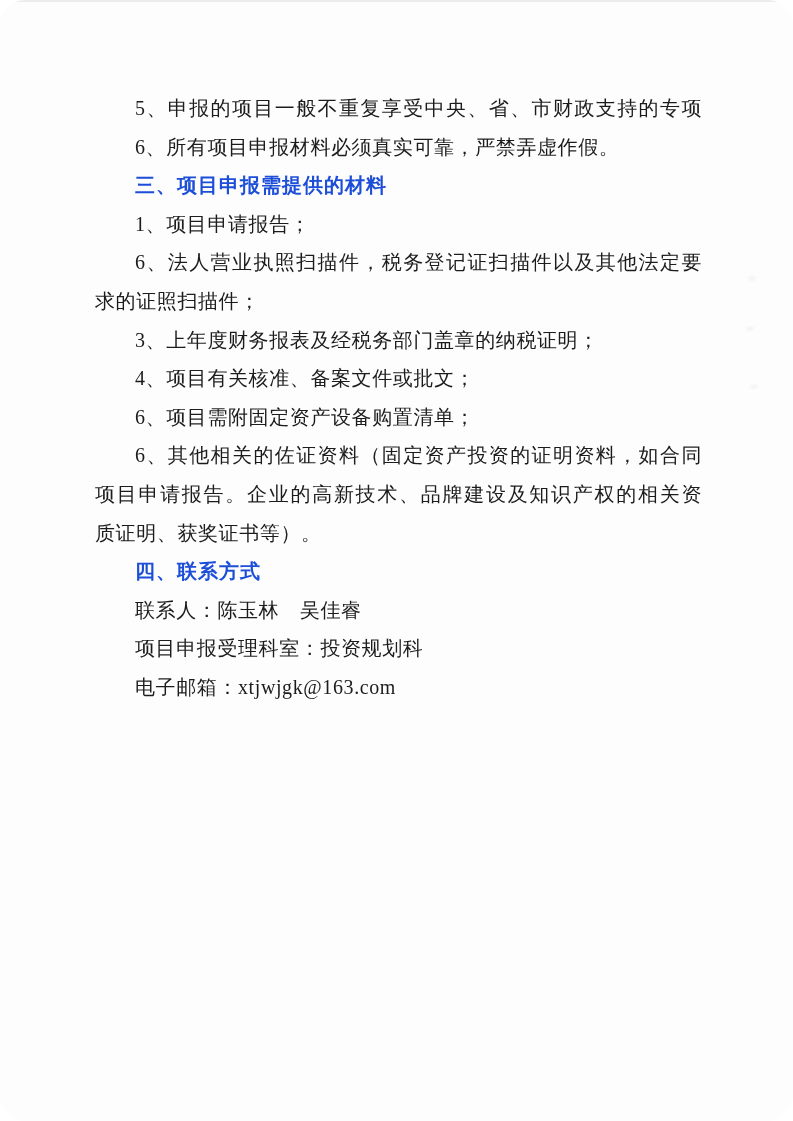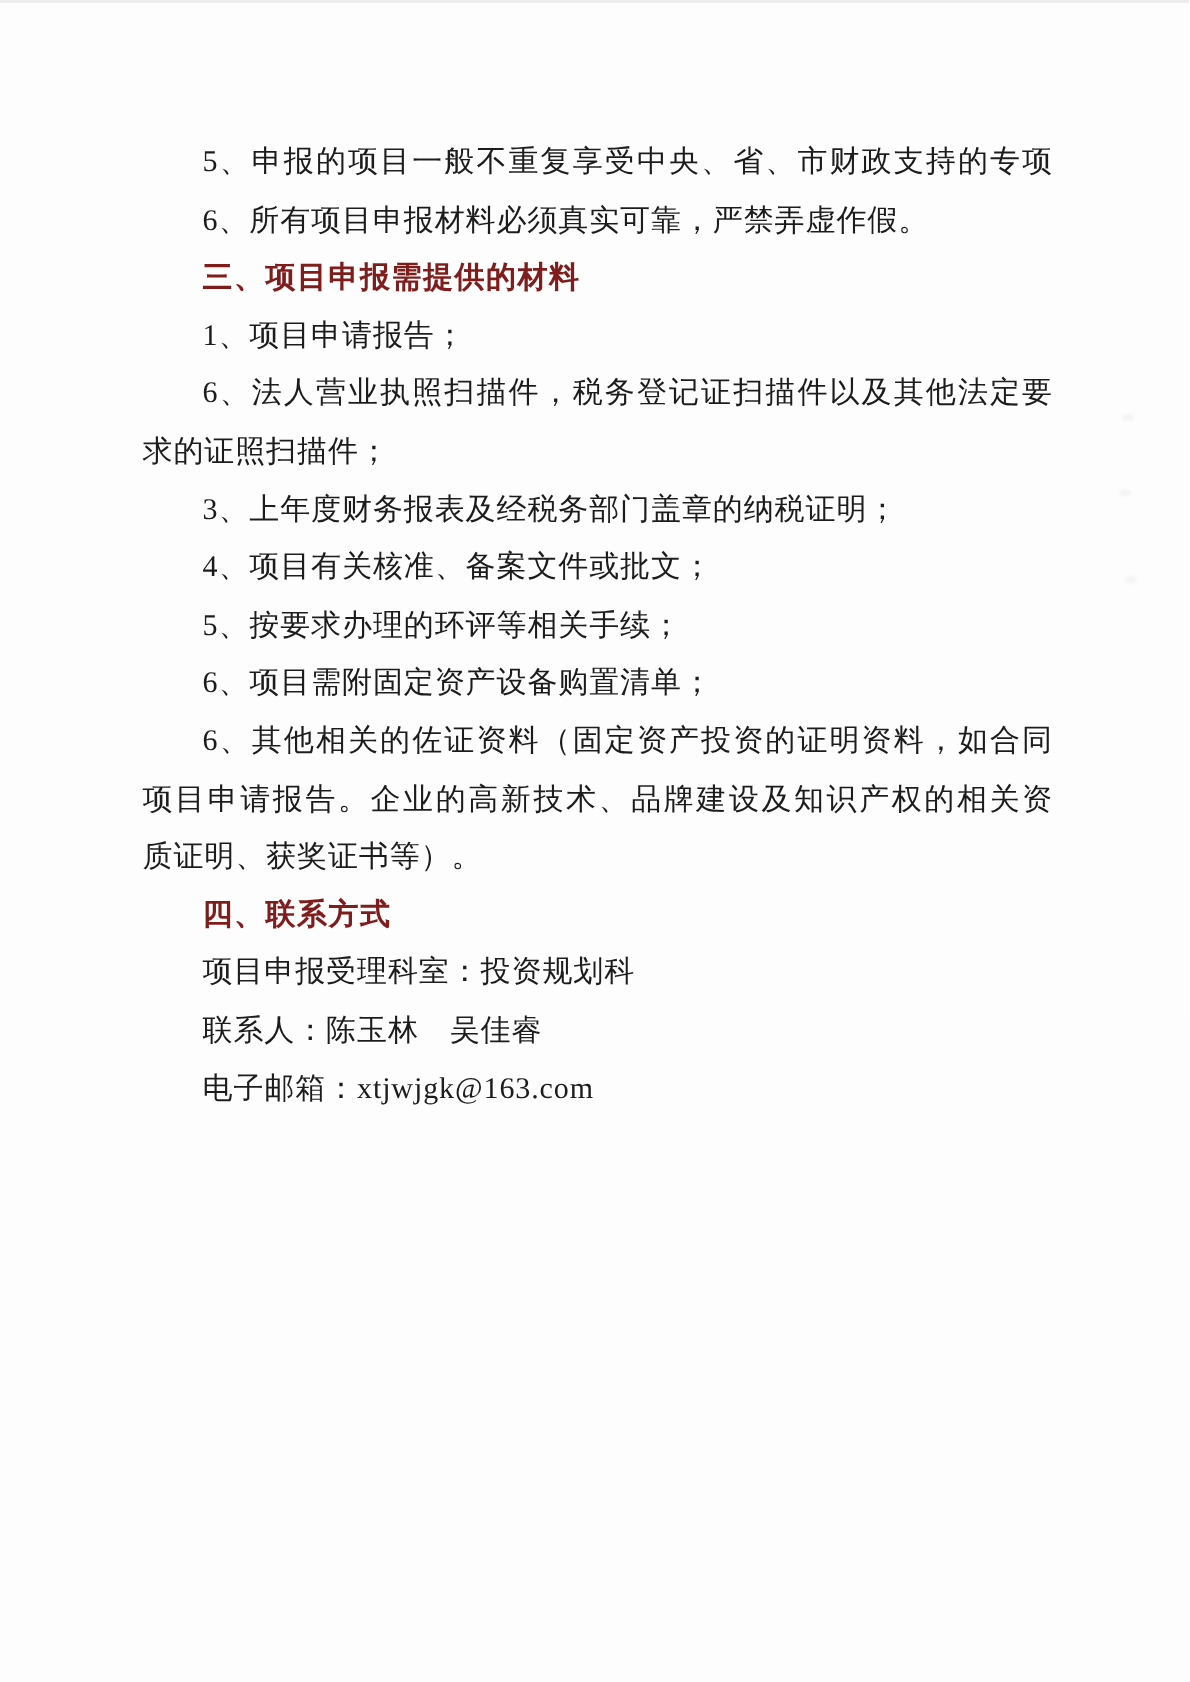--- a/index.html
+++ b/index.html
@@ -8,20 +8,21 @@
     background: #ffffff;
   }
   .page {
     position: relative;
     width: 793px;
     height: 1121px;
     background: #fefefee8;
     background-color: #fdfdfd;
     overflow: hidden;
     font-family: "Liberation Serif", serif;
+    border-radius: 25px;
   }
   .scan-top-edge {
     position: absolute;
     top: 0; left: 0;
     width: 793px; height: 2px;
     background: #ececec;
   }
   .smudge {
     position: absolute;
     width: 8px; height: 5px;
@@ -48,43 +49,42 @@
   }
   .ln.ind { text-indent: 40px; }
   .ln.fill {
     text-align: justify;
     text-align-last: justify;
   }
   .ln.heading {
     font-family: Liberation Serif, serif;
     font-weight: 700;
     letter-spacing: 1px;
-    color: #7f1d1d;
+    color: #1d4ed8;
   }
 </style>
 </head>
 <body>
 
 <div class="page" style="background-color: rgb(253, 253, 253);">
   <div class="scan-top-edge"></div>
   <div class="smudge s1"></div>
   <div class="smudge s2"></div>
   <div class="smudge s3"></div>
   <div class="content">
       <div class="ln ind fill">5、申报的项目一般不重复享受中央、省、市财政支持的专项</div>
       <div class="ln ind">6、所有项目申报材料必须真实可靠，严禁弄虚作假。</div>
       <div class="ln ind heading">三、项目申报需提供的材料</div>
       <div class="ln ind">1、项目申请报告；</div>
       <div class="ln ind fill">6、法人营业执照扫描件，税务登记证扫描件以及其他法定要</div>
       <div class="ln">求的证照扫描件；</div>
       <div class="ln ind">3、上年度财务报表及经税务部门盖章的纳税证明；</div>
       <div class="ln ind">4、项目有关核准、备案文件或批文；</div>
-      <div class="ln ind">5、按要求办理的环评等相关手续；</div>
       <div class="ln ind">6、项目需附固定资产设备购置清单；</div>
       <div class="ln ind fill">6、其他相关的佐证资料（固定资产投资的证明资料，如合同</div>
       <div class="ln fill">项目申请报告。企业的高新技术、品牌建设及知识产权的相关资</div>
       <div class="ln">质证明、获奖证书等）。</div>
       <div class="ln ind heading">四、联系方式</div>
+      <div class="ln ind">联系人：陈玉林　吴佳睿</div>
       <div class="ln ind">项目申报受理科室：投资规划科</div>
-      <div class="ln ind">联系人：陈玉林　吴佳睿</div>
       <div class="ln ind">电子邮箱：xtjwjgk@163.com</div>
     </div>
 </div>
 
 </body></html>

